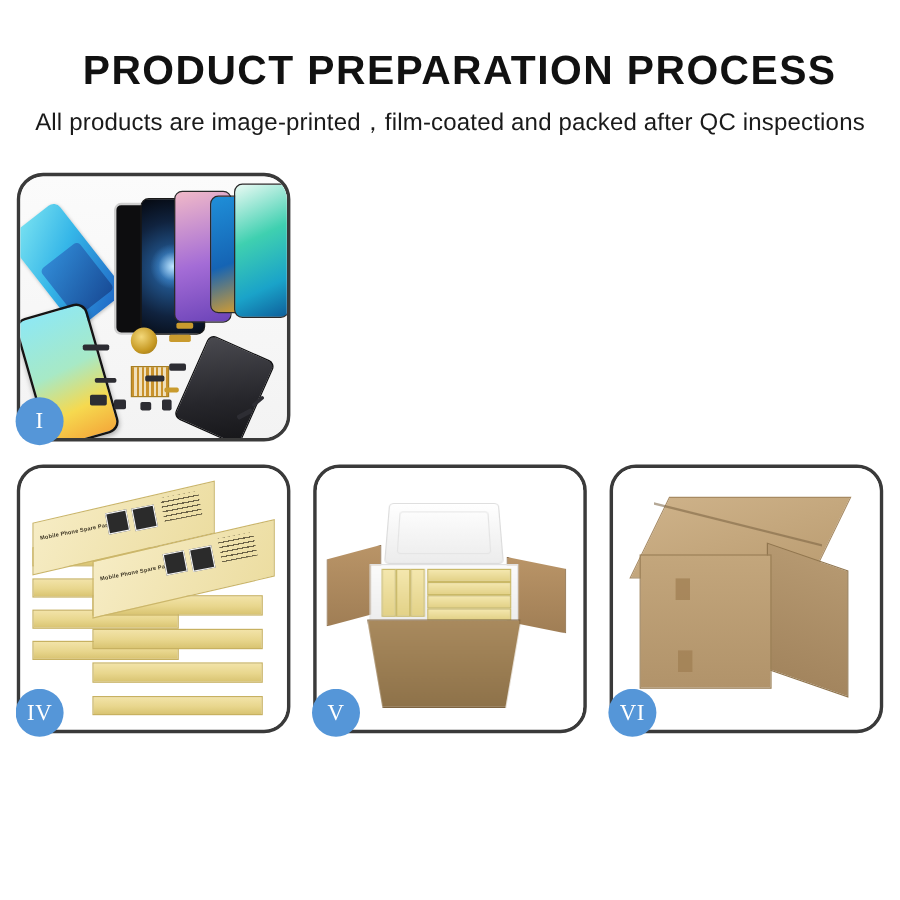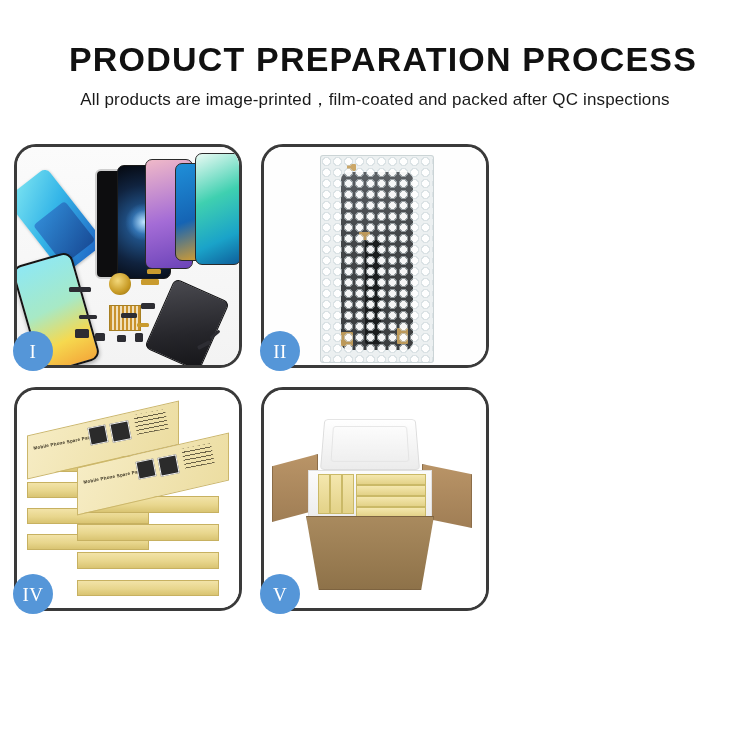--- a/index.html
+++ b/index.html
@@ -12,21 +12,21 @@
 
   
   .header{position:absolute;left:0;top:0;width:750px;text-align:center;}
   .title{
     margin:0;padding-top:42px;
     font-size:34px;font-weight:700;letter-spacing:1.2px;
     color:#111111;line-height:1.05;white-space:nowrap;padding-left:16px;
   }
   .subtitle{
     margin:0;padding-top:10px;
-    font-size:17px;font-weight:400;color:#1a1a1a;
+    font-size:20px;font-weight:400;color:#1a1a1a;
     letter-spacing:.15px;white-space:nowrap;
   }
 
   
   .grid{position:absolute;left:14px;top:144px;width:722px;}
   .row{display:flex;gap:19px;}
   .row + .row{margin-top:19px;}
   .panel{
     position:relative;width:228px;height:224px;
     border:3px solid #3a3a3a;border-radius:22px;
@@ -279,34 +279,20 @@
           <div class="chip" style="left:124px;top:156px;width:14px;height:6px;"></div>
           <div class="gold" style="left:124px;top:132px;width:18px;height:6px;"></div>
           <div class="gold" style="left:130px;top:122px;width:14px;height:5px;"></div>
           <div class="gold" style="left:120px;top:176px;width:12px;height:4px;"></div>
           <div class="chip" style="left:180px;top:196px;width:14px;height:4px;transform:rotate(-28deg);"></div>
           <div class="chip" style="left:192px;top:186px;width:12px;height:3px;transform:rotate(-40deg);"></div>
         </div>
         <div class="badge">I</div>
       </div>
 
-      <div class="panel">
-        <div class="panel-inner p2">
-          <div class="bubble-bag">
-            <div class="screen-dark"></div>
-            <div class="flex-strip"></div>
-            <div class="tape" style="left:26px;top:8px;width:9px;height:7px;"></div>
-            <div class="tape" style="left:38px;top:76px;width:11px;height:8px;"></div>
-            <div class="tape" style="left:20px;top:176px;width:12px;height:14px;"></div>
-            <div class="tape" style="left:76px;top:172px;width:11px;height:16px;"></div>
-            <div class="bubbles"></div>
-          </div>
-        </div>
-        <div class="badge">II</div>
-      </div>
 
 
     </div>
 
     <div class="row">
 
       <div class="panel">
         <div class="panel-inner p4">
           <div class="stackbox" style="left:10px;top:66px;width:120px;height:14px;"></div>
           <div class="stackbox" style="left:10px;top:92px;width:120px;height:14px;"></div>
@@ -342,16 +328,27 @@
           <div class="ybox" style="left:78px;top:84px;width:10px;height:38px;"></div>
           <div class="ybox" style="left:92px;top:84px;width:68px;height:9px;"></div>
           <div class="ybox" style="left:92px;top:95px;width:68px;height:9px;"></div>
           <div class="ybox" style="left:92px;top:106px;width:68px;height:9px;"></div>
           <div class="ybox" style="left:92px;top:117px;width:68px;height:8px;"></div>
           <div class="carton-front"></div>
         </div>
         <div class="badge">V</div>
       </div>
 
+      <div class="panel">
+        <div class="panel-inner p6">
+          <div class="c6-top"></div>
+          <div class="c6-side"></div>
+          <div class="c6-front"></div>
+          <div class="c6-seam" style="left:34px;top:46px;width:140px;height:2px;transform:skewY(14deg);"></div>
+          <div class="c6-tape" style="left:52px;top:92px;width:12px;height:18px;"></div>
+          <div class="c6-tape" style="left:54px;top:152px;width:12px;height:18px;"></div>
+        </div>
+        <div class="badge">VI</div>
+      </div>
 
     </div>
   </div>
 </div>
 
 </body></html>

